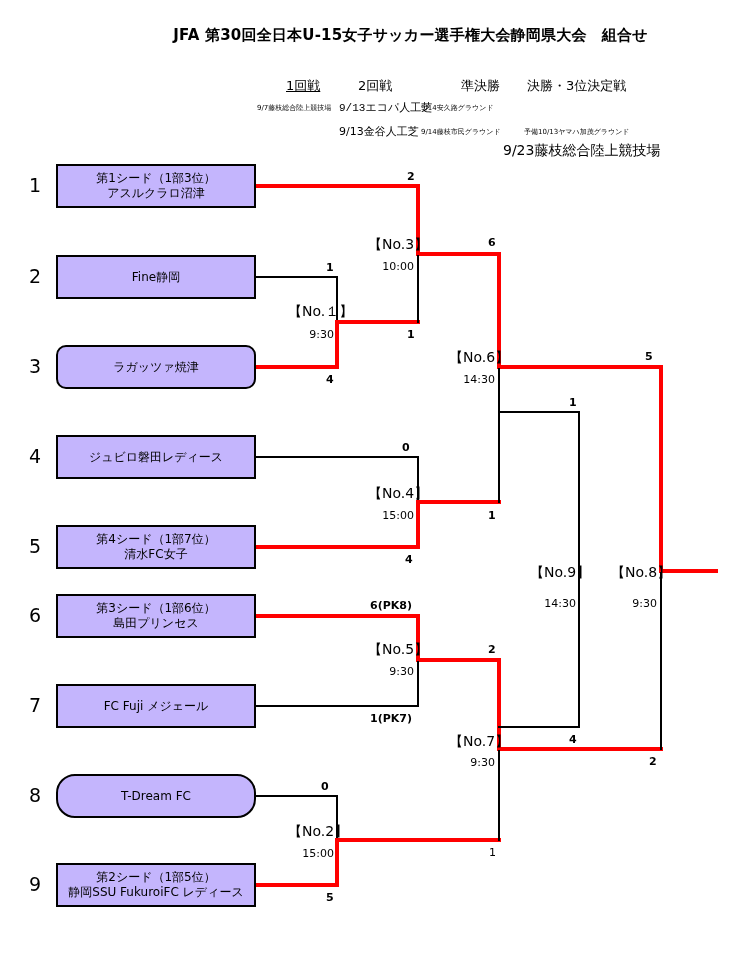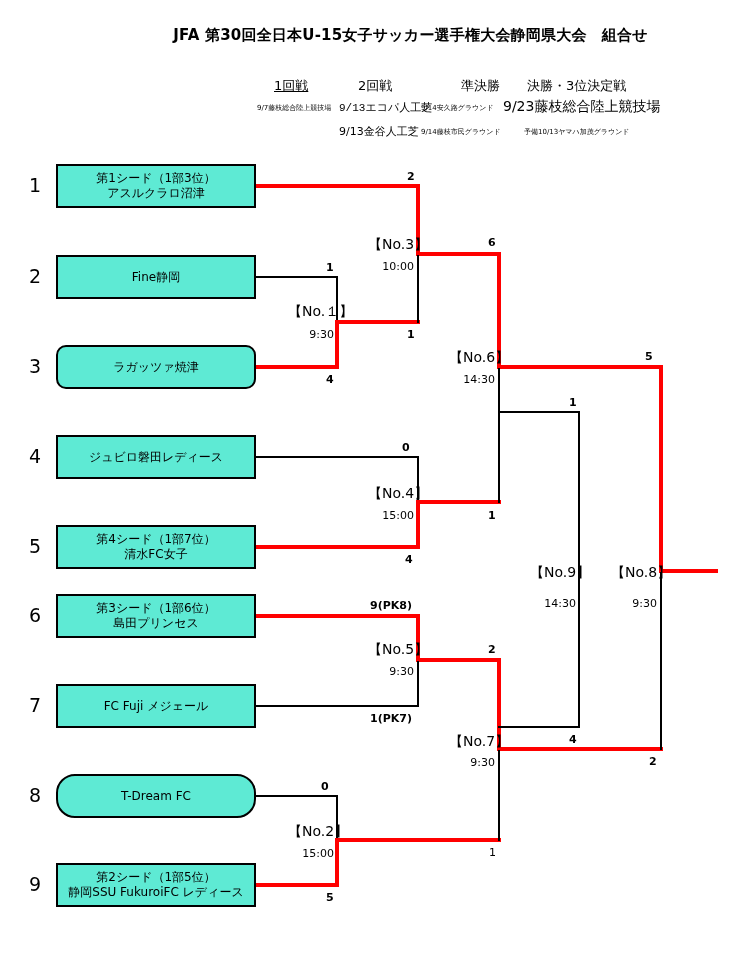--- a/index.html
+++ b/index.html
@@ -4,37 +4,37 @@
 <style>
   html, body { margin: 0; padding: 0; background: #ffffff; }
   body { width: 753px; height: 957px; position: relative; overflow: hidden;
          font-family: "DejaVu Sans", "Liberation Sans", sans-serif; color: #000; }
   .abs { position: absolute; white-space: nowrap; }
   .title { left: 0; width: 753px; top: 26px; text-align: center; font-size: 15px; font-weight: bold;
            padding-left: 68px; box-sizing: border-box; letter-spacing: 0.2px; }
   .round-head { font-size: 13px; top: 77px; }
   .venue { font-size: 11px; }
   .venue.tiny { font-size: 7px; }
-  .venue.big { font-size: 14px; }
+  .venue.big { font-size: 14px; margin-top: 44px; }
   .seed-no { font-size: 19px; width: 30px; text-align: center; left: 20px; }
   .team-box { position: absolute; left: 56px; width: 200px; height: 44px; border: 2px solid #000;
               box-sizing: border-box; display: flex; flex-direction: column; align-items: center;
-              justify-content: center; font-size: 12px; line-height: 15px; background: #5eead4; }
+              justify-content: center; font-size: 12px; line-height: 15px; background: #c4b5fd; }
   .score { font-size: 11px; font-weight: bold; }
   .score.light { font-weight: normal; }
   .match-label { font-size: 14px; font-weight: normal; text-align: right; }
   .match-time { font-size: 11px; text-align: right; }
   svg#bracket { position: absolute; left: 0; top: 0; }
 </style>
 </head>
 <body>
 
 <div class="abs title">JFA 第30回全日本U-15女子サッカー選手権大会静岡県大会　組合せ</div>
 
-<div class="abs round-head" style="left:274px;text-decoration:underline;">1回戦</div>
+<div class="abs round-head" style="left:286px;text-decoration:underline;">1回戦</div>
 <div class="abs round-head" style="left:358px;">2回戦</div>
 <div class="abs round-head" style="left:437px;margin-left:24px;">準決勝</div>
 <div class="abs round-head" style="left:527px;">決勝・3位決定戦</div>
 
 <div class="abs venue tiny" style="left:257px; top:103px;">9/7藤枝総合陸上競技場</div>
 <div class="abs venue" style="left:339px; top:100px;font-family:Liberation Mono, monospace;">9/13エコパ人工芝</div>
 <div class="abs venue tiny" style="left:421px; top:103px;">9/14安久路グラウンド</div>
 <div class="abs venue big" style="left:503px; top:98px;">9/23藤枝総合陸上競技場</div>
 <div class="abs venue" style="left:339px; top:124px;">9/13金谷人工芝</div>
 <div class="abs venue tiny" style="left:421px; top:127px;">9/14藤枝市民グラウンド</div>
@@ -128,21 +128,21 @@
 <div class="abs score" style="left:407px; top:170px;">2</div>
 <div class="abs score" style="left:407px; top:328px;">1</div>
 <div class="abs match-label" style="left:368px; top:236px; width:46px;">【No.3】</div>
 <div class="abs match-time" style="left:368px; top:260px; width:46px;">10:00</div>
 
 <div class="abs score" style="left:402px; top:441px;">0</div>
 <div class="abs score" style="left:405px; top:553px;">4</div>
 <div class="abs match-label" style="left:368px; top:485px; width:46px;">【No.4】</div>
 <div class="abs match-time" style="left:368px; top:509px; width:46px;">15:00</div>
 
-<div class="abs score" style="left:370px; top:599px;">9(PK8)</div>
+<div class="abs score" style="left:370px; top:599px;">6(PK8)</div>
 <div class="abs score" style="left:370px; top:712px;">1(PK7)</div>
 <div class="abs match-label" style="left:368px; top:641px; width:46px;">【No.5】</div>
 <div class="abs match-time" style="left:368px; top:665px; width:46px;">9:30</div>
 
 <div class="abs score" style="left:321px; top:780px;">0</div>
 <div class="abs score" style="left:326px; top:891px;">5</div>
 <div class="abs match-label" style="left:288px; top:823px; width:46px;">【No.2】</div>
 <div class="abs match-time" style="left:288px; top:847px; width:46px;">15:00</div>
 
 <div class="abs score" style="left:488px; top:236px;">6</div>

